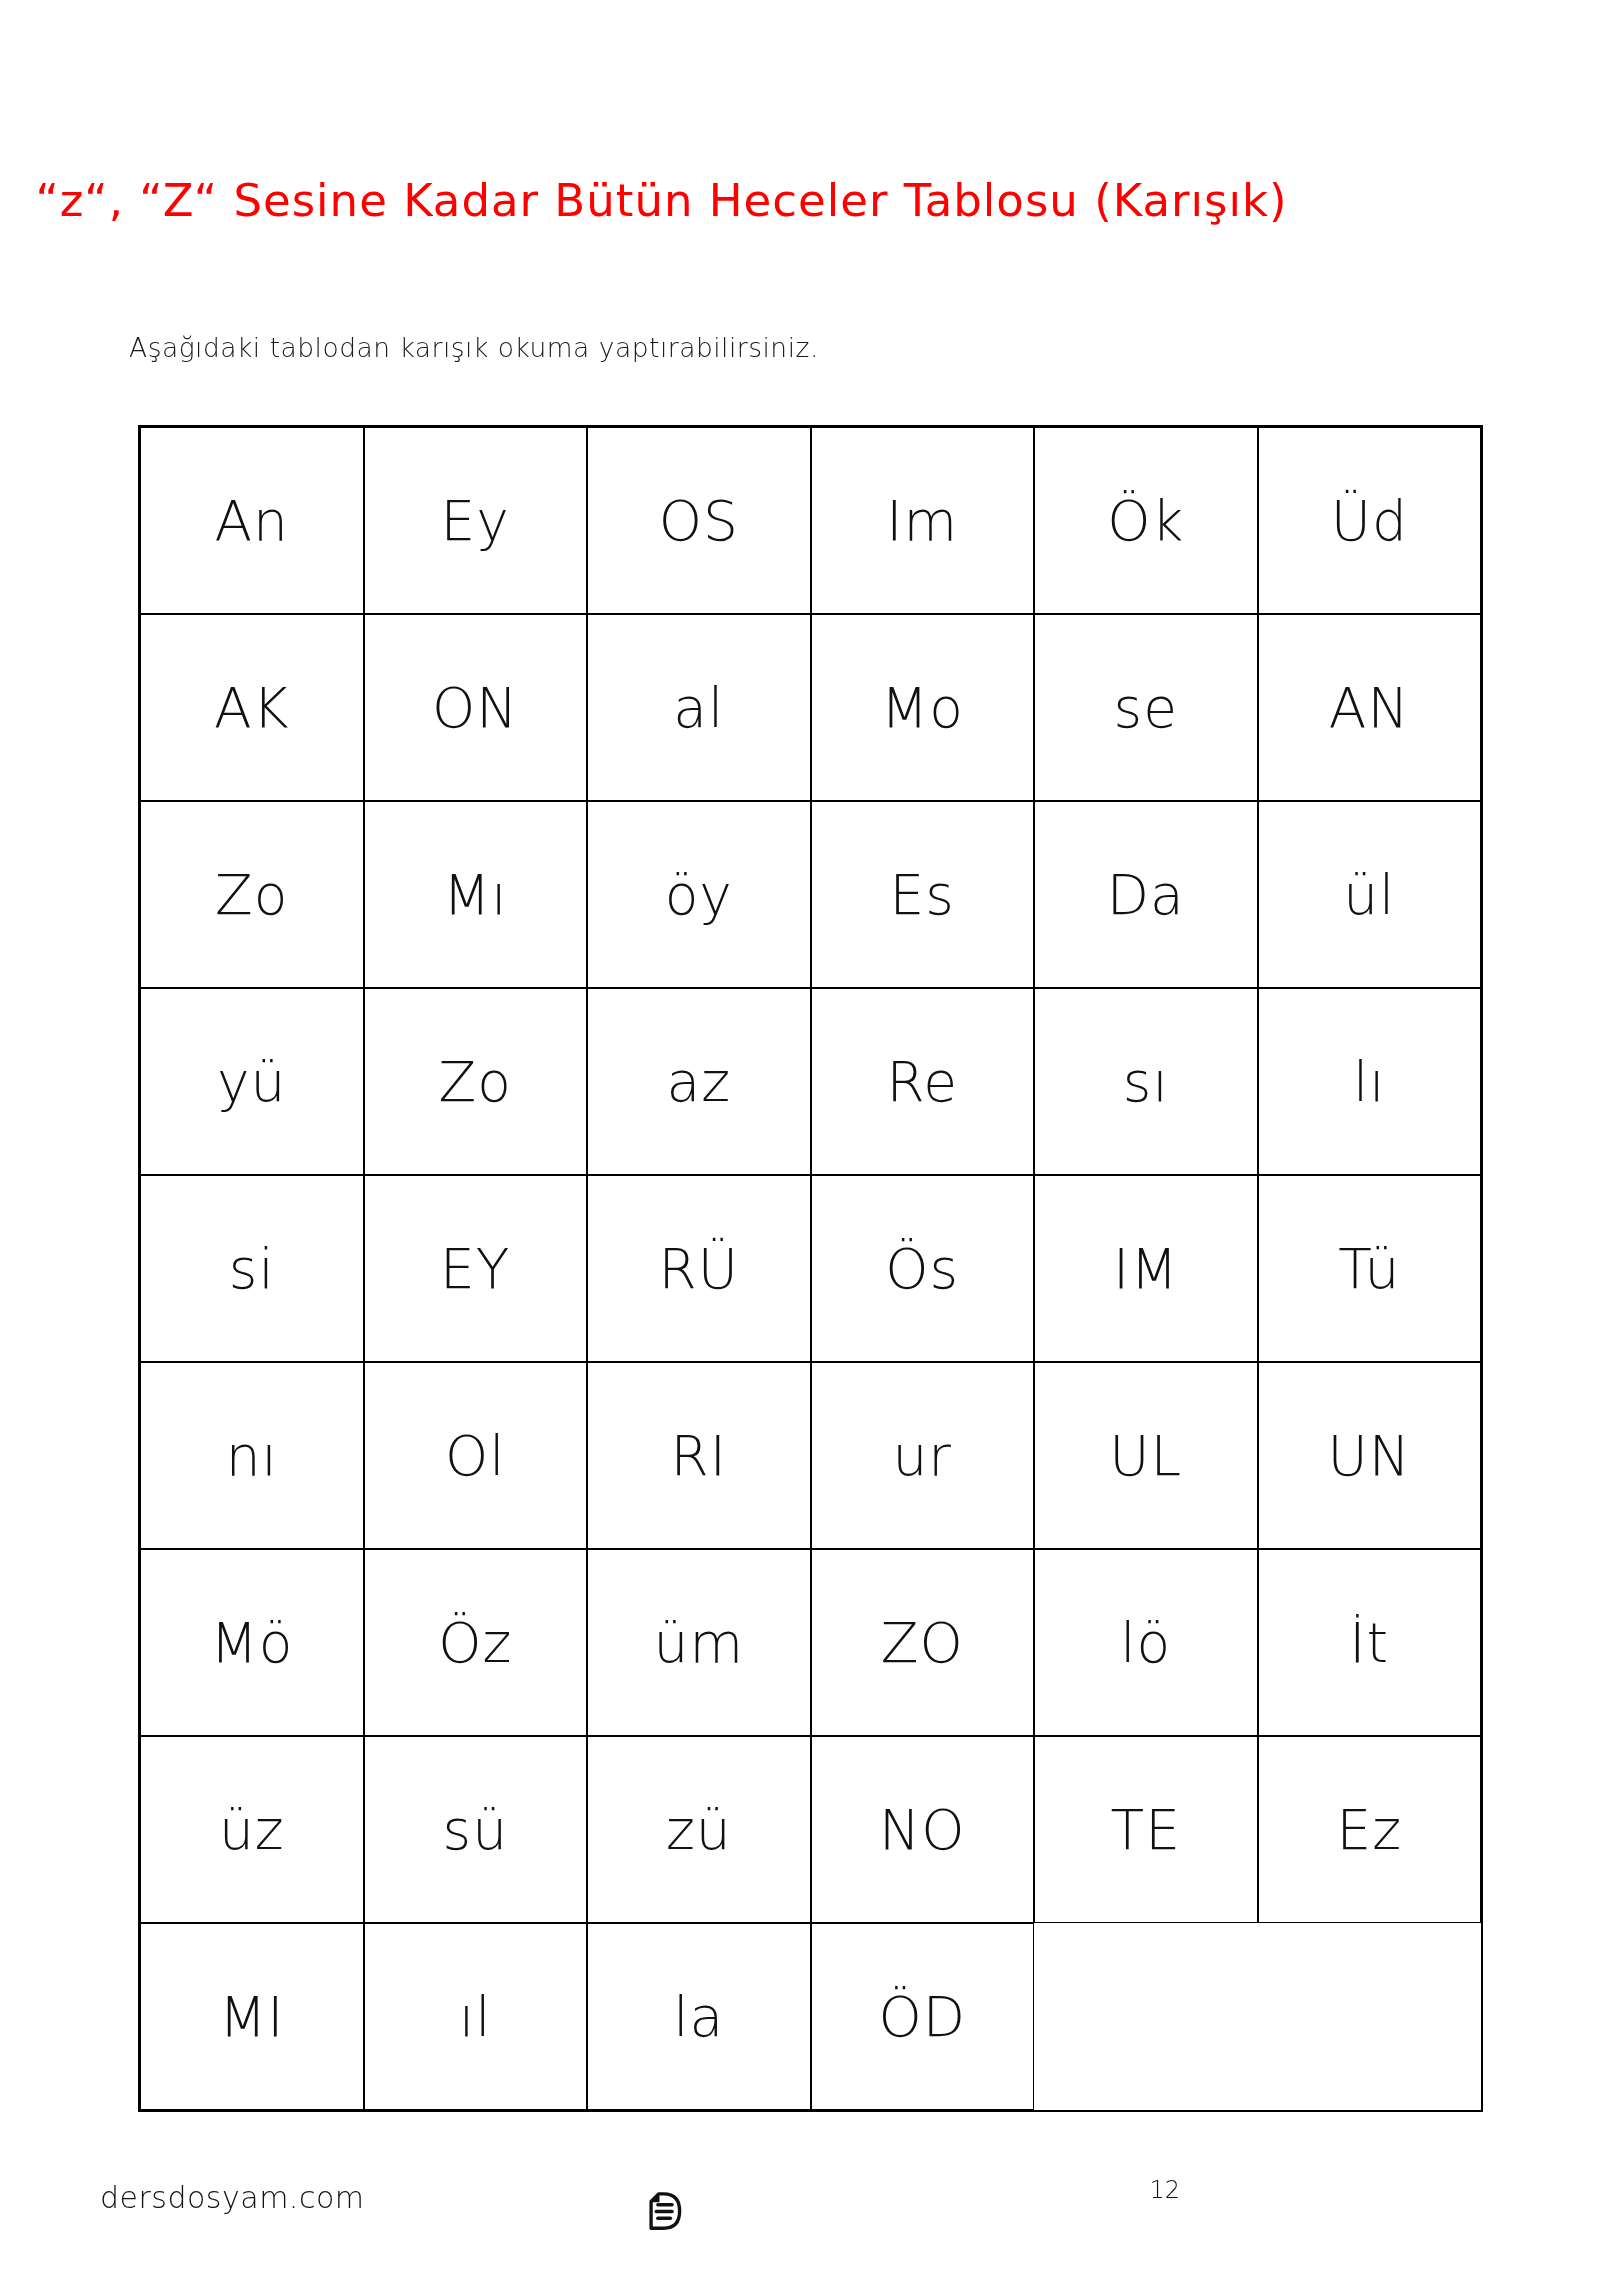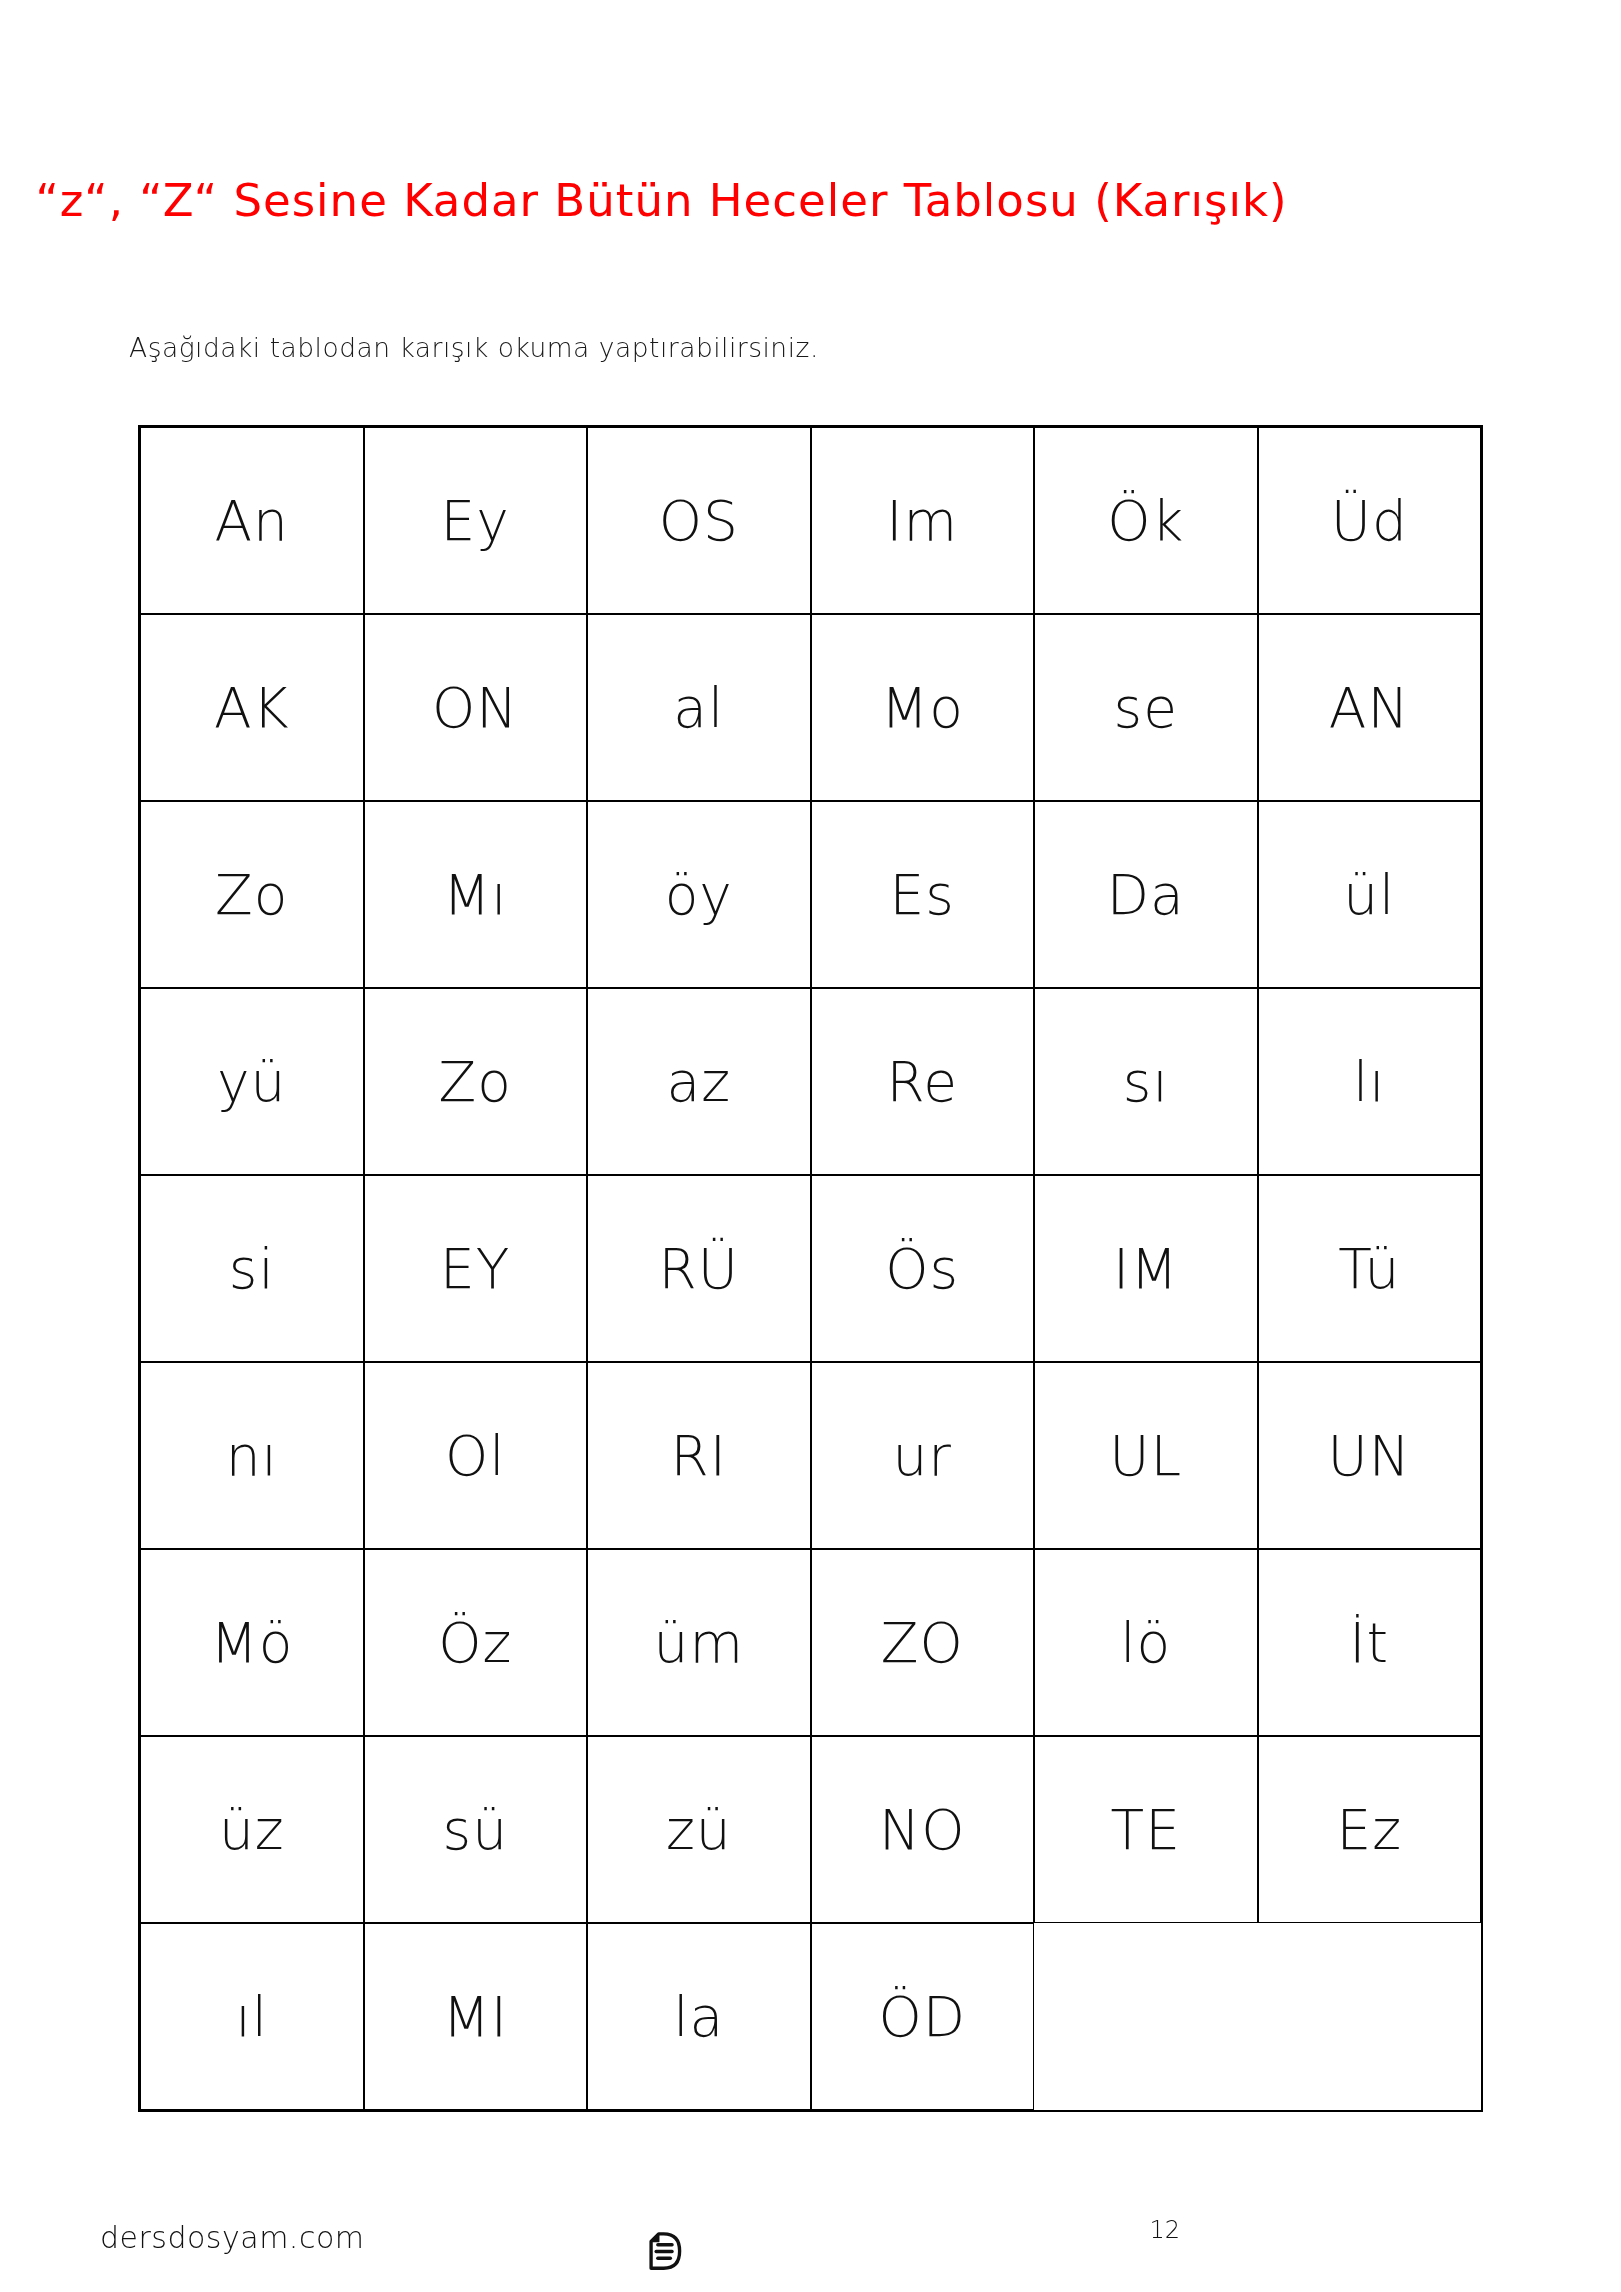--- a/index.html
+++ b/index.html
@@ -56,21 +56,20 @@
     font-weight: 300;
     color: #111111;
     letter-spacing: 1px;
   }
   .footer {
     position: absolute;
     top: 2174px;
     left: 0;
     width: 100%;
     height: 78px;
-    margin-top: 40px;
   }
   .footer-website {
     position: absolute;
     left: 100px;
     top: 5.9px;
     font-size: 30px;
     font-weight: 300;
     color: #111111;
     letter-spacing: 0.5px;
   }
@@ -142,22 +141,22 @@
       <div class="syllable-cell">üm</div>
       <div class="syllable-cell">ZO</div>
       <div class="syllable-cell">lö</div>
       <div class="syllable-cell">İt</div>
       <div class="syllable-cell">üz</div>
       <div class="syllable-cell">sü</div>
       <div class="syllable-cell">zü</div>
       <div class="syllable-cell">NO</div>
       <div class="syllable-cell">TE</div>
       <div class="syllable-cell">Ez</div>
+      <div class="syllable-cell">MI</div>
       <div class="syllable-cell">ıl</div>
-      <div class="syllable-cell">MI</div>
       <div class="syllable-cell">la</div>
       <div class="syllable-cell">ÖD</div>
     </div>
 
   <div class="footer">
     <div class="footer-website">dersdosyam.com</div>
 
     <div class="footer-logo">
       <svg width="47" height="47" viewBox="0 0 56 56" fill="none" xmlns="http://www.w3.org/2000/svg">
         <path d="M24 7 L30 7 C45 7 49 17 49 27.5 C49 38 45 48 30 48 L15 48 L15 16 Z" stroke="#111111" stroke-width="4" stroke-linejoin="round" fill="none"></path>

